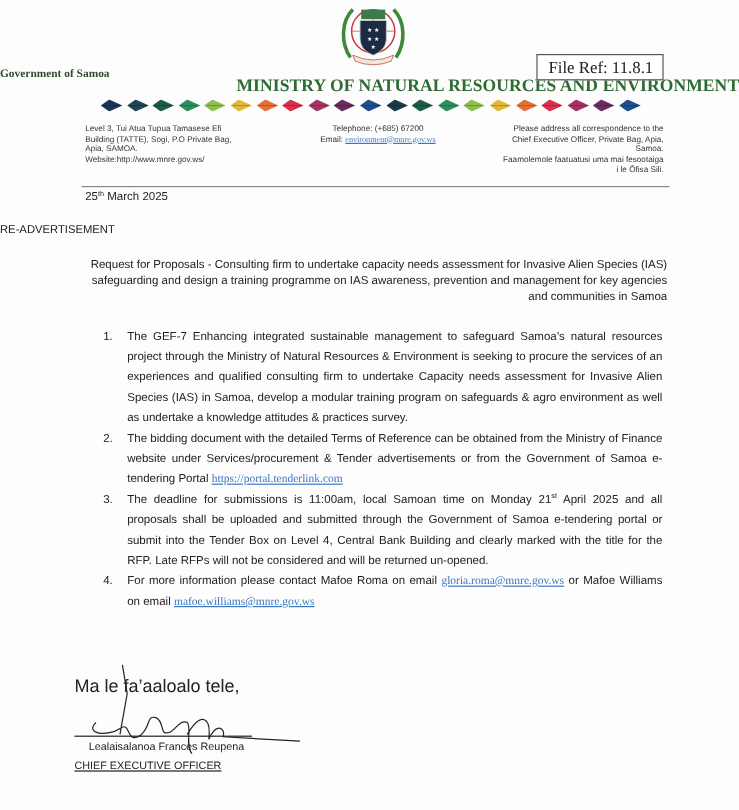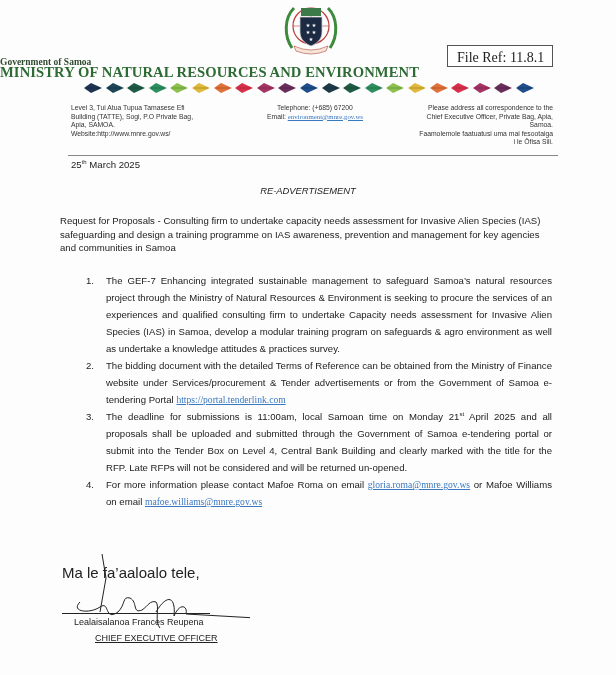--- a/index.html
+++ b/index.html
@@ -2,54 +2,54 @@
 <html><head>
 <meta charset="utf-8">
 <style>
   * { box-sizing: border-box; margin: 0; padding: 0; }
   html, body { width: 616px; height: 675px; background: #fdfdfd; overflow: hidden; }
   body { position: relative; font-family: "Liberation Sans", sans-serif; color: #2b2b2b; }
 
   .crest { position: absolute; left: 282px; top: 0; width: 58px; height: 58px; }
   .gov-label { position: absolute; left: 0; width: 616px; top: 57px; text-align: left;
     font-family: "Liberation Serif", serif; font-weight: bold; font-size: 9.5px; color: #2f4a2f; }
-  .ministry { position: absolute; left: 0; width: 616px; top: 64px; text-align: left;
+  .ministry { position: absolute; left: 0; width: 616px; top: 64px; text-align: right;
     font-family: "Liberation Serif", serif; font-weight: bold; font-size: 14.6px; color: #2e6b34; letter-spacing: 0.1px; }
   .file-ref { position: absolute; left: 447px; top: 33px; width: 106px; height: 22px;
     border: 1px solid #555; font-family: "Liberation Serif", serif; font-size: 14px;
     padding: 4px 0 0 9px; color: #222; background: #fff; margin-top: 12px; }
 
   .diamonds { position: absolute; left: 84px; top: 83px; height: 10px; display: flex; gap: 3.6px; }
   .diamond { width: 18px; height: 10px; }
 
   .contact { position: absolute; font-size: 6.8px; line-height: 8.6px; color: #333; }
   .contact-left { left: 71px; top: 104px; width: 180px; }
   .contact-mid { left: 230px; top: 104px; width: 170px; text-align: center; }
   .contact-right { left: 400px; top: 104px; width: 153px; text-align: right; }
   .link { color: #3a78c0; text-decoration: underline; font-family: Liberation Serif, serif; }
 
   .rule { position: absolute; left: 68px; top: 155px; width: 490px; height: 1px; background: #888; }
   .date { position: absolute; left: 71px; top: 159px; font-size: 9.6px; color: #222; }
   .date sup { font-size: 6px; vertical-align: 4px; line-height: 0; }
 
-  .readv { position: absolute; left: 0; width: 616px; top: 185px; text-align: center; font-size: 9.4px; color: #222; font-style: italic; }
-  .rfp-title { position: absolute; left: 60px; width: 496px; top: 214px; text-align: left;
+  .readv { position: absolute; left: 0; width: 616px; top: 185px; font-size: 9.4px; color: #222; }
+  .rfp-title { position: absolute; left: 60px; width: 496px; top: 214px; text-align: right;
     font-size: 9.6px; line-height: 13.6px; color: #222; }
 
   .items { position: absolute; left: 106px; top: 272px; width: 446px; list-style: none;
     font-size: 9.6px; line-height: 17px; color: #222; }
   .items li { position: relative; text-align: justify; text-align-last: left; }
   .items li .num { position: absolute; left: -20px; top: 0; }
   .items sup { font-size: 6px; vertical-align: 4px; line-height: 0; }
 
   .closing { position: absolute; left: 62px; top: 564px; font-size: 15px; color: #222; }
   .signature { position: absolute; left: 60px; top: 552px; width: 190px; height: 92px; }
   .sig-line { position: absolute; left: 62px; top: 613px; width: 148px; height: 1px; background: #222; }
   .signer { position: absolute; left: 74px; top: 617px; font-size: 9px; color: #222; }
-  .signer-title { position: absolute; left: 62px; top: 633px; font-size: 9px; color: #222; text-decoration: underline; margin-left: 33px; }
+  .signer-title { position: absolute; left: 62px; top: 633px; font-size: 9px; color: #222; text-decoration: underline; }
 </style>
 </head>
 <body>
 
 <svg class="crest" viewBox="0 0 58 58">
   <path d="M10 48 C2 36 2 18 12 8" stroke="#3d8a3d" stroke-width="3" fill="none"></path>
   <path d="M48 48 C56 36 56 18 46 8" stroke="#3d8a3d" stroke-width="3" fill="none"></path>
   <circle cx="29" cy="26" r="18" fill="none" stroke="#c23a3a" stroke-width="1.2"></circle>
   <line x1="11" y1="26" x2="47" y2="26" stroke="#c23a3a" stroke-width="0.6"></line>
   <line x1="29" y1="8" x2="29" y2="44" stroke="#c23a3a" stroke-width="0.6"></line>

